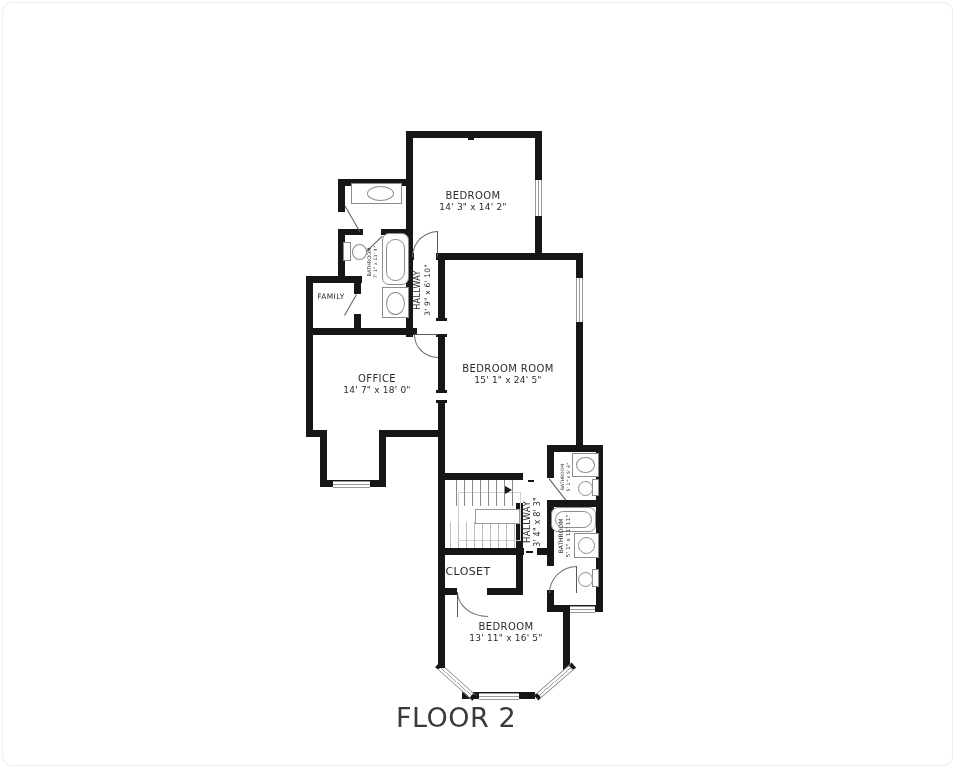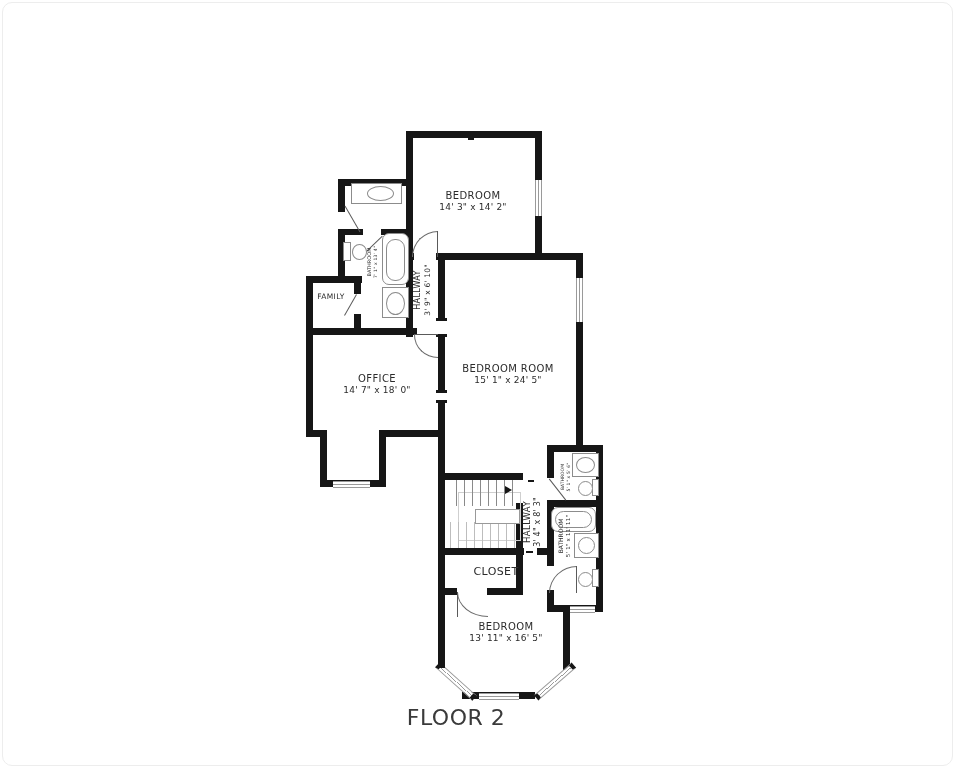--- a/index.html
+++ b/index.html
@@ -24,21 +24,21 @@
   .treads.light{background:repeating-linear-gradient(90deg,#bdbdbd 0 1px,transparent 1px 8px)}
   .railbox{position:absolute;border:1px solid #999;background:#fff}
   .stairbox{position:absolute;border:1px solid #cfcfcf}
   .arrow{position:absolute;width:0;height:0;border-top:4px solid transparent;
          border-bottom:4px solid transparent;border-left:7px solid #161616}
   .lbl{position:absolute;transform:translate(-50%,-50%);text-align:center;color:#2b2b2b;
        line-height:1.3;white-space:nowrap}
   .lbl.rot{transform:translate(-50%,-50%) rotate(-90deg)}
   .rname{font-size:10px;letter-spacing:.4px}
   .rdims{font-size:9px;letter-spacing:.2px}
-  .title{position:absolute;transform:translate(-50%,-50%);font-size:22px;color:#3a3a3a;
+  .title{position:absolute;transform:translate(-50%,-50%);font-size:27px;color:#3a3a3a;
          letter-spacing:.5px;white-space:nowrap}
 </style>
 </head>
 <body>
 
 <div id="plan">
   <div class="frame"></div>
 
   <div class="wall" style="left:406px;top:131px;width:136px;height:7px"></div>
   <div class="wall" style="left:535px;top:131px;width:7px;height:51px"></div>
@@ -173,21 +173,21 @@
     <div class="rdims" style="font-size:8px">3' 4" x 8' 3"</div>
   </div>
   <div class="lbl rot" style="left:566px;top:477px">
     <div class="rname" style="font-size:4.5px;letter-spacing:0">BATHROOM</div>
     <div class="rdims" style="font-size:4.5px">5' 1" x 5' 6"</div>
   </div>
   <div class="lbl rot" style="left:564px;top:536px">
     <div class="rname" style="font-size:6px;letter-spacing:0">BATHROOM</div>
     <div class="rdims" style="font-size:5.5px">5' 1" x 11' 11"</div>
   </div>
-  <div class="lbl" style="left:496px;top:572px">
+  <div class="lbl" style="left:468px;top:572px">
     <div class="rname" style="font-size:11px">CLOSET</div>
   </div>
   <div class="lbl" style="left:506px;top:632px">
     <div class="rname">BEDROOM</div>
     <div class="rdims">13' 11" x 16' 5"</div>
   </div>
 
   <div class="title" style="left:456px;top:717px">FLOOR 2</div>
 </div>
 

